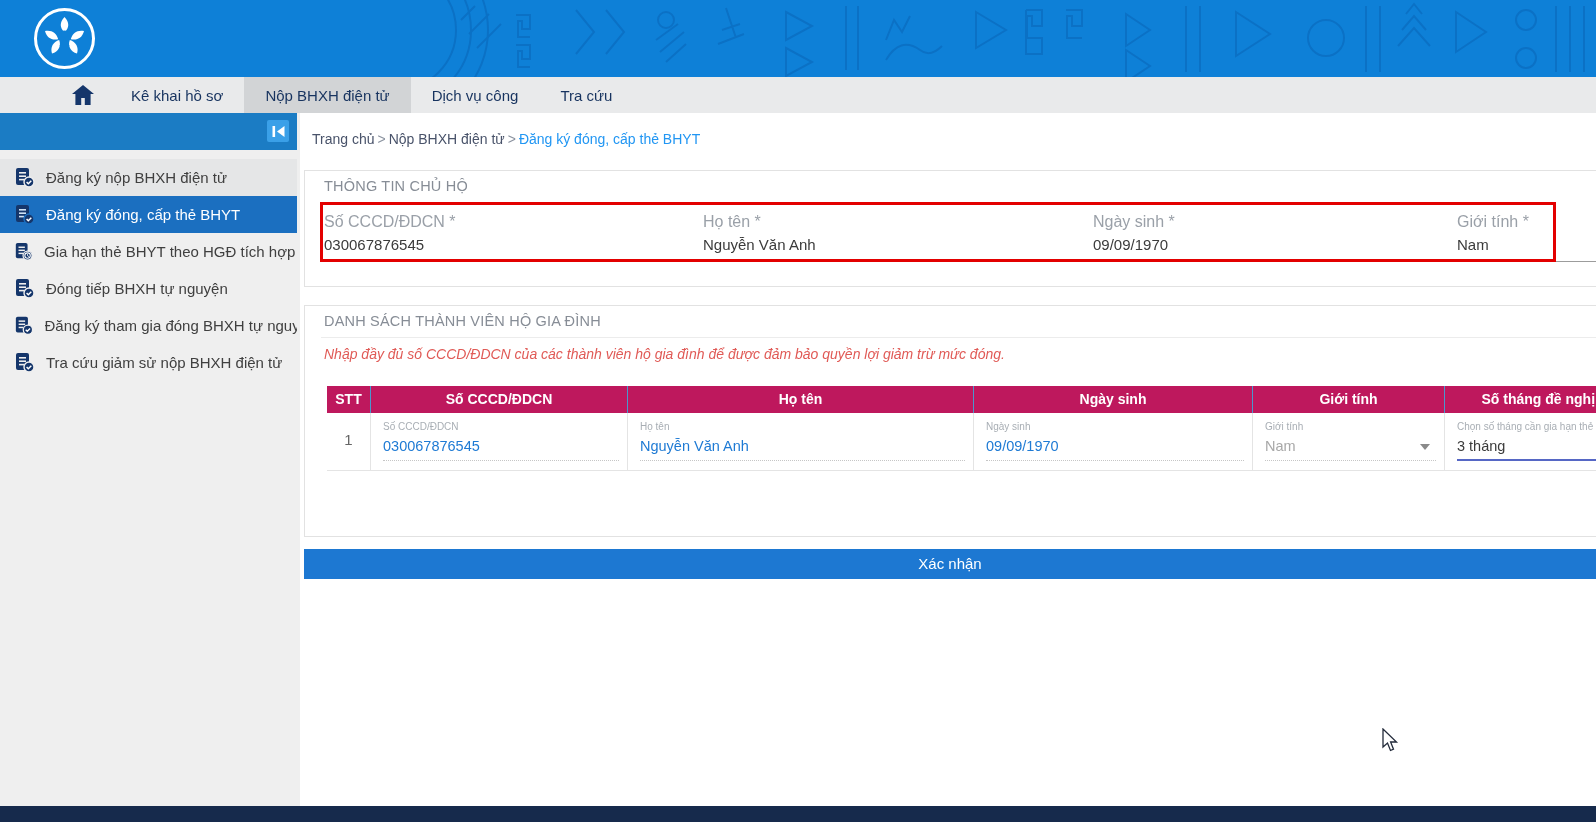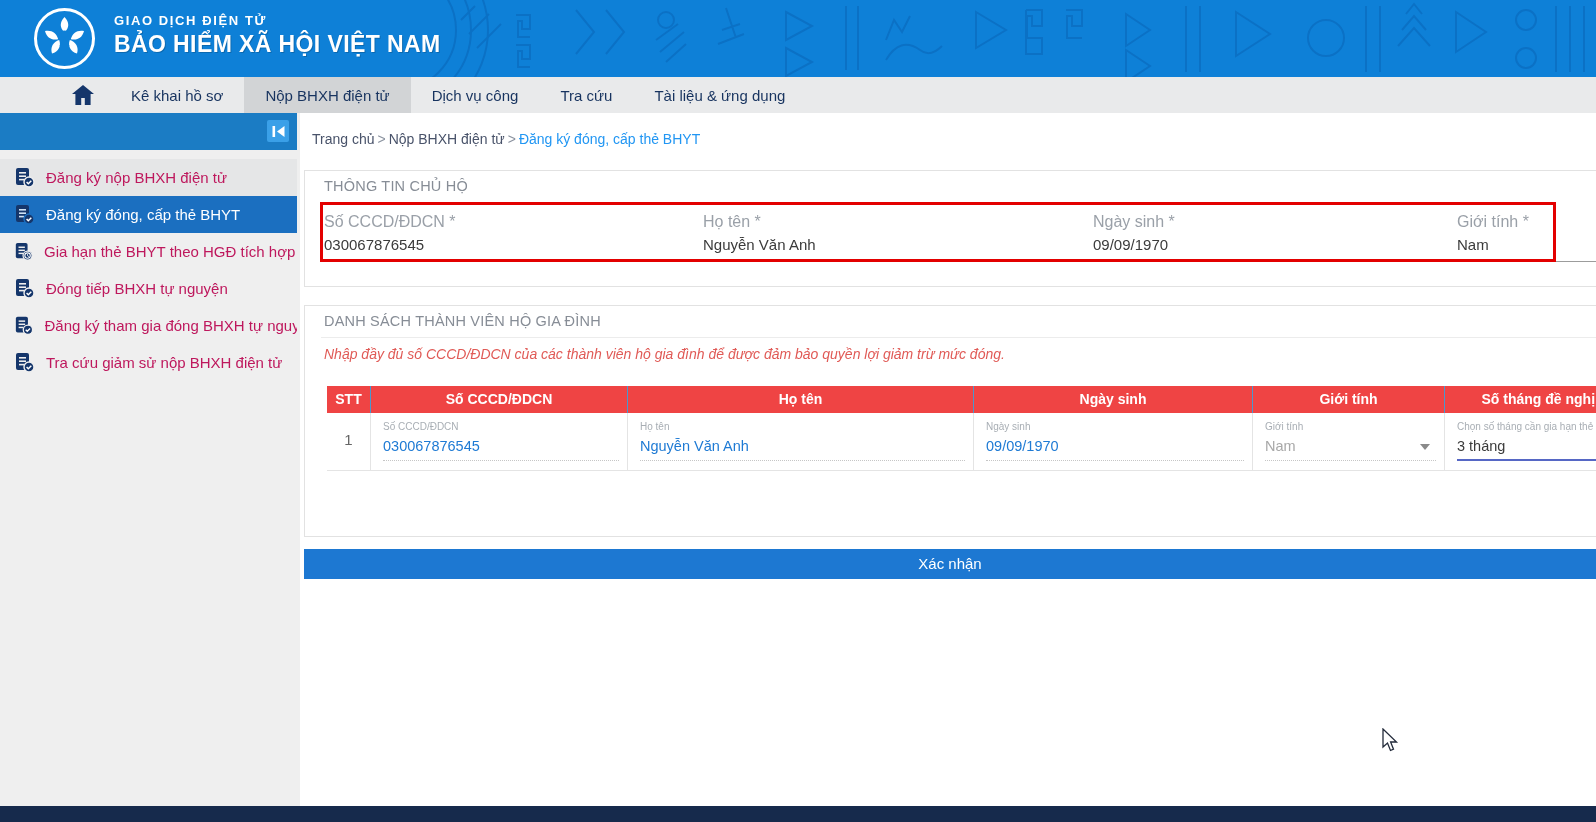--- a/index.html
+++ b/index.html
@@ -19,21 +19,21 @@
   .nav-bar { position:absolute; left:0; top:77px; width:1596px; height:36px; background:#e9eaeb; display:flex; align-items:stretch; padding-left:56px;text-align:right; }
   .nav-home { display:flex; align-items:center; padding:0 16px; cursor:pointer; }
   .nav-item { display:flex; align-items:center; padding:0 21px; font-size:15px; color:#17335f; cursor:pointer; white-space:nowrap; }
   .nav-item.active { background:#d2d4d6; }
 
   
   .sidebar { position:absolute; left:0; top:113px; width:300px; height:693px; background:#efefef; }
   .side-head { position:absolute; left:0; top:0; width:297px; height:37px; background:#1b7cc4; }
   .collapse-btn { position:absolute; right:8px; top:7px; width:22px; height:22px; background:#3aa0e8; border-radius:2px; display:flex; align-items:center; justify-content:center; cursor:pointer; }
   .side-items { position:absolute; top:46px; left:0; width:297px; }
-  .side-item { display:flex; align-items:center; height:37px; padding-left:14px; gap:11px; font-size:15px; color:#be185d; cursor:pointer; }
+  .side-item { display:flex; align-items:center; height:37px; padding-left:14px; gap:11px; font-size:15px; color:#404040; cursor:pointer; }
   .side-item.first { background:#e5e6e7; }
   .side-item.active { background:#1b6fc0; color:#fff; }
   .side-item .lbl { white-space:nowrap; overflow:hidden; }
 
   
   .main-bg { position:absolute; left:300px; top:113px; width:1296px; height:693px; background:#fff; }
   .breadcrumb { position:absolute; left:312px; top:131px; font-size:14px; color:#49536a; display:flex; gap:3px; align-items:center; white-space:nowrap; }
   .breadcrumb .sep { color:#8a929f; }
   .breadcrumb .crumb { cursor:pointer; }
   .breadcrumb .crumb.current { color:#2196f3; }
@@ -54,21 +54,21 @@
   .field .fvalue { font-size:15px; color:#3b3b3b; margin-top:5px; }
   .field .funder { height:1px; background:#9c9c9c; margin-top:8px; }
   .field1 { left:324px; width:355px; }
   .field2 { left:703px; width:355px; }
   .field3 { left:1093px; width:335px; }
   .field4 { left:1457px; width:139px; }
 
   
   .member-table { position:absolute; left:327px; top:386px; display:flex; flex-direction:column; }
   .t-head { display:flex; }
-  .t-hcell { height:27px; line-height:27px; background:#ef4444; color:#fff; font-size:14px; font-weight:bold; text-align:center; border-right:1px solid #4a97cd; overflow:hidden; white-space:nowrap; }
+  .t-hcell { height:27px; line-height:27px; background:#be185d; color:#fff; font-size:14px; font-weight:bold; text-align:center; border-right:1px solid #4a97cd; overflow:hidden; white-space:nowrap; }
   .t-body { display:flex; }
   .t-bcell { height:58px; background:#fff; border-right:1px solid #e4e4e4; border-bottom:1px solid #e4e4e4; position:relative; overflow:hidden; }
   .c0{width:44px;} .c1{width:257px;} .c2{width:346px;} .c3{width:279px;} .c4{width:192px;} .c5{width:200px;}
   .stt-val { text-align:center; font-size:15px; color:#666; padding-top:18px; }
   .cell-label { position:absolute; left:12px; top:8px; font-size:10px; color:#a8aeb4; white-space:nowrap; }
   .cell-value { position:absolute; left:12px; top:25px; font-size:14.5px; color:#1e7ad4; white-space:nowrap; }
   .cell-value.muted { color:#a8a8a8; }
   .cell-value.dark { color:#3b3b3b; }
   .cell-dotline { position:absolute; left:12px; right:8px; bottom:9px; border-bottom:1px dotted #c6c6c6; }
   .cell-solidline { position:absolute; left:12px; right:0; bottom:9px; border-bottom:2px solid #5667c5; }
@@ -122,37 +122,32 @@
           <path d="M31.5 10 c5 5 5 11 0 15 c-5 -4 -5 -10 0 -15 z"></path>
           <path d="M51 24 c-1.8 6.8 -7 9.8 -13.2 8.2 c1.4 -6.2 6.8 -9.6 13.2 -8.2 z"></path>
           <path d="M44 46.5 c-6.6 -2.2 -9.4 -7.6 -7.2 -13.6 c6 1.8 9.2 7.2 7.2 13.6 z"></path>
           <path d="M19 46.5 c-2 -6.4 1.2 -11.8 7.2 -13.6 c2.2 6 -.6 11.4 -7.2 13.6 z"></path>
           <path d="M12 24 c6.4 -1.4 11.8 2 13.2 8.2 c-6.2 1.6 -11.4 -1.4 -13.2 -8.2 z"></path>
         </g>
         <circle cx="31.5" cy="27" r="3.4" fill="#0e80d7"></circle>
         <path d="M31.5 31 l-5 8 h3 v7 h4 v-7 h3 z" fill="#0e80d7"></path>
       </svg>
     </div>
-    <div class="brand">
-      <div class="brand-line1">GIAO DỊCH ĐIỆN TỬ</div>
-      <div class="brand-line2">BẢO HIỂM XÃ HỘI VIỆT NAM</div>
-    </div>
   </div>
 
   <div class="nav-bar">
     <div class="nav-home">
       <svg width="22" height="20" viewBox="0 0 22 20">
           <path d="M11 0 L22 9 h-3.4 v11 h-5.8 v-7 h-3.6 v7 H3.4 V9 H0 Z" fill="#15366b"></path>
         </svg>
     </div>
     <div class="nav-item">Kê khai hồ sơ</div>
     <div class="nav-item active">Nộp BHXH điện tử</div>
     <div class="nav-item">Dịch vụ công</div>
     <div class="nav-item">Tra cứu</div>
-    <div class="nav-item">Tài liệu &amp; ứng dụng</div>
   </div>
 
   <div class="sidebar">
     <div class="side-head">
       <div class="collapse-btn">
         <svg width="13" height="13" viewBox="0 0 13 13">
             <rect x="0.5" y="1" width="2.6" height="11" fill="#fff"></rect>
             <path d="M12.5 1 L5 6.5 L12.5 12 Z" fill="#fff"></path>
           </svg>
       </div>

